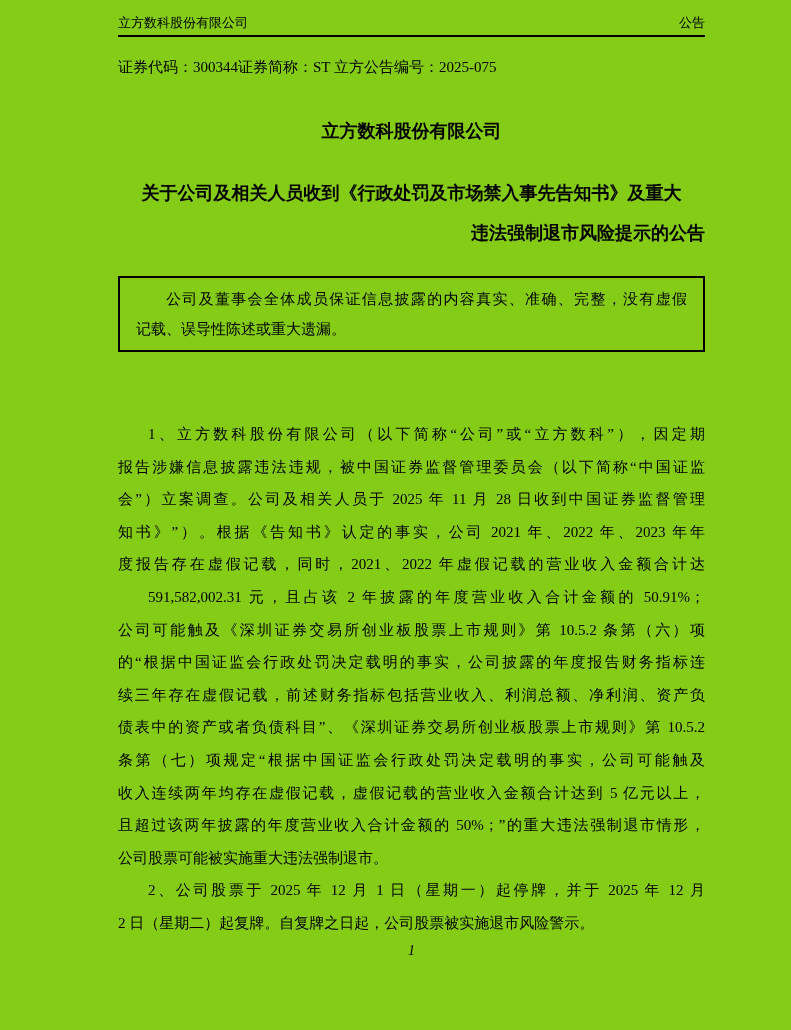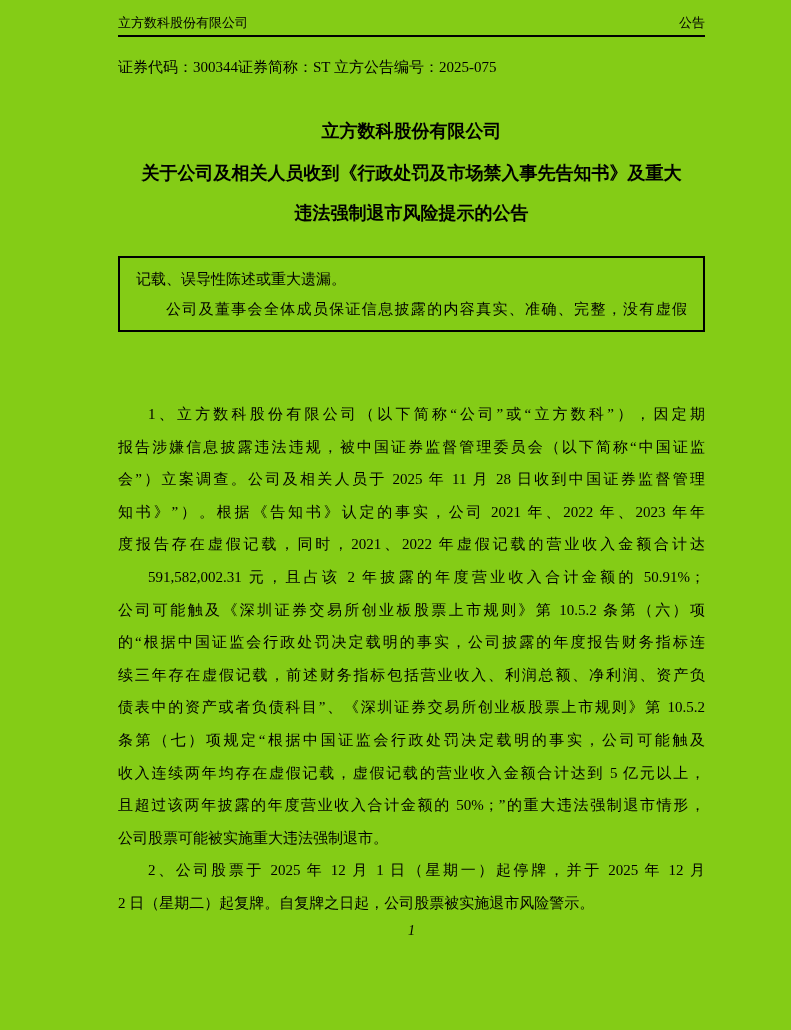--- a/index.html
+++ b/index.html
@@ -32,22 +32,22 @@
   .title-line {
     font-family: "Liberation Sans", "DejaVu Sans", sans-serif;
     font-weight: bold;
     font-size: 18px;
     line-height: 21px;
     text-align: center;
     white-space: nowrap;
     margin: 0;
   }
   .t1 { margin-top: 44px; }
-  .t2 { margin-top: 21px; font-family: Liberation Serif, serif; }
-  .t3 { margin-top: 19px; }
+  .t2 { margin-top: 41px; font-family: Liberation Serif, serif; }
+  .t3 { margin-top: 19px; text-align: right; }
   .statement-box {
     margin-top: 32px;
     border: 2px solid #000000;
     padding: 6px 16px;
   }
   .box-line {
     font-size: 15px;
     line-height: 30px;
     text-align: justify;
   }
@@ -83,22 +83,22 @@
     <span>证券代码：300344</span>
     <span>证券简称：ST 立方</span>
     <span>公告编号：2025-075</span>
   </div>
 
   <h1 class="title-line t1">立方数科股份有限公司</h1>
   <h2 class="title-line t2">关于公司及相关人员收到《行政处罚及市场禁入事先告知书》及重大</h2>
   <h2 class="title-line t3">违法强制退市风险提示的公告</h2>
 
   <div class="statement-box">
+    <div class="box-line indent fill">公司及董事会全体成员保证信息披露的内容真实、准确、完整，没有虚假</div>
     <div class="box-line">记载、误导性陈述或重大遗漏。</div>
-    <div class="box-line indent fill">公司及董事会全体成员保证信息披露的内容真实、准确、完整，没有虚假</div>
   </div>
 
   <div class="doc-body">
     <div class="bline indent fill">1、立方数科股份有限公司（以下简称“公司”或“立方数科”），因定期</div>
     <div class="bline fill">报告涉嫌信息披露违法违规，被中国证券监督管理委员会（以下简称“中国证监</div>
     <div class="bline fill">会”）立案调查。公司及相关人员于 2025 年 11 月 28 日收到中国证券监督管理</div>
     <div class="bline fill">知书》”）。根据《告知书》认定的事实，公司 2021 年、2022 年、2023 年年</div>
     <div class="bline fill">度报告存在虚假记载，同时，2021、2022 年虚假记载的营业收入金额合计达</div>
     <div class="bline indent fill">591,582,002.31 元，且占该 2 年披露的年度营业收入合计金额的 50.91%；</div>
     <div class="bline fill">公司可能触及《深圳证券交易所创业板股票上市规则》第 10.5.2 条第（六）项</div>

